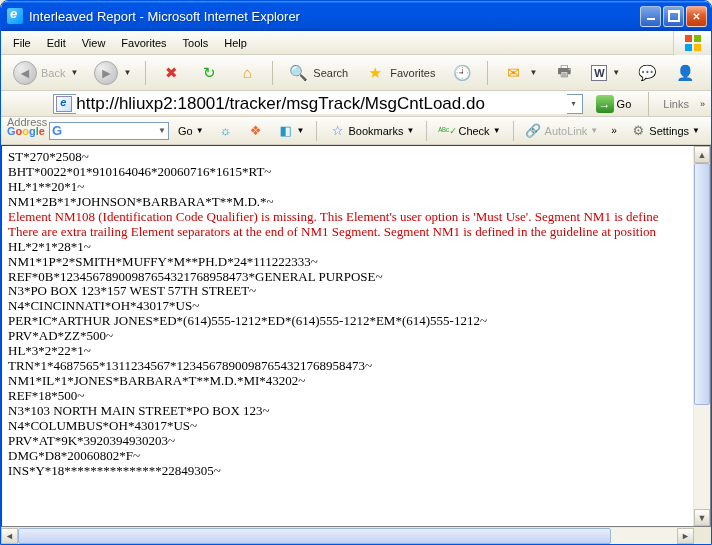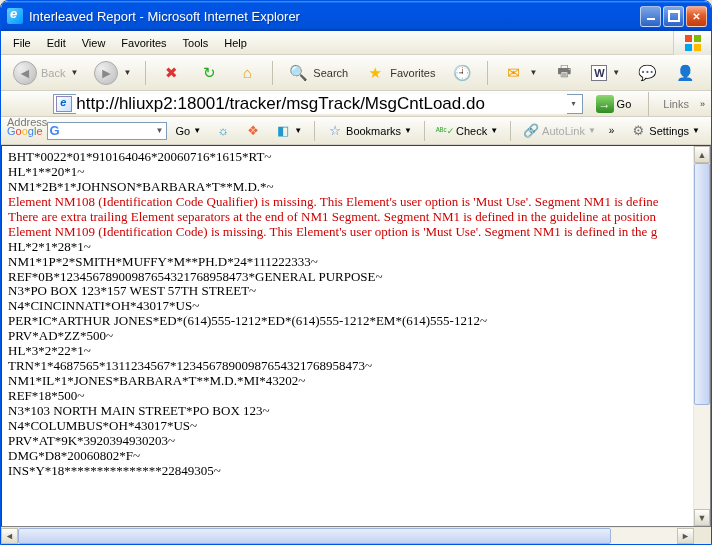--- a/index.html
+++ b/index.html
@@ -168,21 +168,21 @@
 
   
   .gtoolbar {
     height: 28px;
     background: linear-gradient(to bottom,#fdfdfb,#ece9d8);
     border-bottom: 1px solid #d4d0c8;
     display:flex; align-items:center;
     padding:0 6px; gap:4px;
     font-size:11px;
   }
-  .glogo { font-weight:normal; }
+  .glogo { font-weight:bold; }
   .glogo .b { color:#4285f4;} .glogo .r{color:#ea4335;} .glogo .y{color:#fbbc05;} .glogo .g{color:#34a853;}
   .gsearch {
     width:120px; height:18px; border:1px solid #7f9db9; background:#fff;
     display:flex; align-items:center; padding:0 2px;
   }
   .gsearch .gicon { color:#4285f4; font-weight:bold; font-size:13px; margin-right:2px;}
   .gsearch .gdd { margin-left:auto; font-size:8px; color:#555; }
   .gbtn {
     display:flex; align-items:center; gap:3px; padding:2px 5px;
     border-radius:3px; cursor:pointer;
@@ -394,26 +394,26 @@
   <span class="gmore">»</span>
   <div class="gbtn gsettings">
     <span class="ic" style="color:#777">⚙</span>
     <span>Settings</span>
     <span style="font-size:8px">▼</span>
   </div>
 </div>
 
 <div class="content-wrap">
   <div class="content" id="content-body">
+      <div>ST*270*2508~</div>
       <div>BHT*0022*01*910164046*20060716*1615*RT~</div>
       <div>HL*1**20*1~</div>
       <div>NM1*2B*1*JOHNSON*BARBARA*T**M.D.*~</div>
       <div class="errline">Element NM108 (Identification Code Qualifier) is missing. This Element's user option is 'Must Use'. Segment NM1 is define</div>
       <div class="errline">There are extra trailing Element separators at the end of NM1 Segment. Segment NM1 is defined in the guideline at position</div>
-      <div class="errline">Element NM109 (Identification Code) is missing. This Element's user option is 'Must Use'. Segment NM1 is defined in the g</div>
       <div>HL*2*1*28*1~</div>
       <div>NM1*1P*2*SMITH*MUFFY*M**PH.D*24*111222333~</div>
       <div>REF*0B*12345678900987654321768958473*GENERAL PURPOSE~</div>
       <div>N3*PO BOX 123*157 WEST 57TH STREET~</div>
       <div>N4*CINCINNATI*OH*43017*US~</div>
       <div>PER*IC*ARTHUR JONES*ED*(614)555-1212*ED*(614)555-1212*EM*(614)555-1212~</div>
       <div>PRV*AD*ZZ*500~</div>
       <div>HL*3*2*22*1~</div>
       <div>TRN*1*4687565*1311234567*12345678900987654321768958473~</div>
       <div>NM1*IL*1*JONES*BARBARA*T**M.D.*MI*43202~</div>

